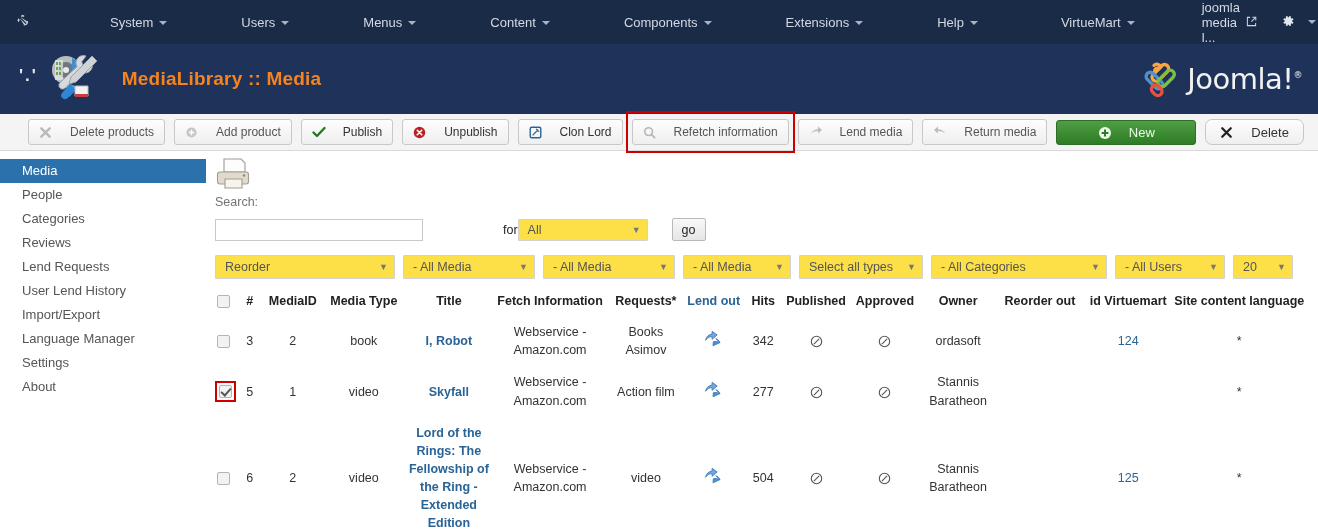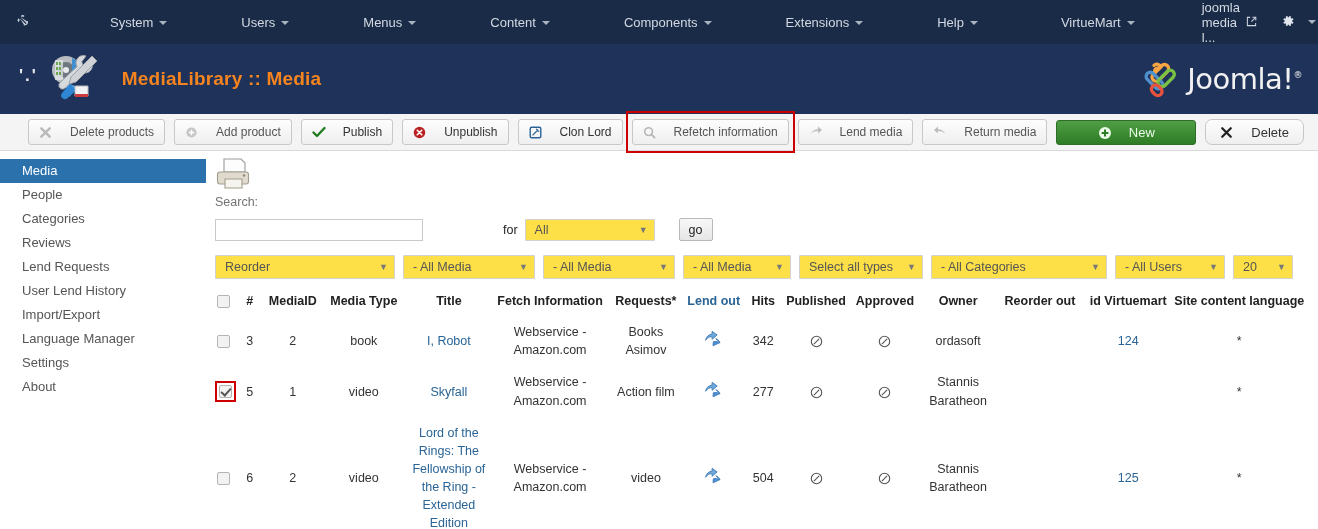--- a/index.html
+++ b/index.html
@@ -196,21 +196,21 @@
   .search-input {
     width: 208px;
     height: 22px;
     border: 1px solid #c9c9c9;
     background: #fff;
     font-size: 12px;
     padding: 0 5px;
     color: #333;
     outline: none;
   }
-  .for-label { font-size: 12.5px; color: #222; margin-left: 80px; margin-right: 7px; }
+  .for-label { font-size: 12.5px; color: #222; margin-left: 80px; }
 
   .sel {
     height: 22px;
     border: 1px solid #d2d2d2;
     background: #fde047;
     font-size: 12.5px;
     color: #555;
     display: inline-flex;
     align-items: center;
     justify-content: space-between;
@@ -292,21 +292,21 @@
     border: 2px solid #cc0000;
     padding: 2px;
     line-height: 0;
   }
   .state-icon {
     width: 13px; height: 13px;
     display: inline-block;
     vertical-align: middle;
   }
   .star { color: #555; font-size: 13px; }
-  .title-cell { line-height: 1.45; }
+  .title-cell { line-height: 1.45; font-weight: bold; }
   .wrapcell { line-height: 1.45; }
 </style>
 </head>
 <body>
 
 <div class="adminbar">
   <div class="joomla-mark">
     <svg width="17" height="18" viewBox="0 0 24 24" aria-hidden="true">
       <path d="M7 3.2c1.6-1.6 4-1.2 5 .3l-1.6 1.6c-.5-.8-1.6-1-2.3-.3-.7.7-.5 1.8.3 2.3l5.6 5.6c.8.5 1 1.6.3 2.3-.7.7-1.8.5-2.3-.3l-1.6 1.6c1.5 1 3.9.6 5-1 1-1.5.7-3.5-.6-4.8L9.2 7.1C8 5.9 7.7 4.4 7 3.2z" fill="#cfd6e0"></path>
       <path d="M3.3 7c-1.6 1.6-1.2 4 .3 5l1.6-1.6c-.8-.5-1-1.6-.3-2.3.7-.7 1.8-.5 2.3.3l5.6 5.6c.5.8 1.6 1 2.3.3.7-.7.5-1.8-.3-2.3l1.6-1.6c1 1.5.6 3.9-1 5-1.5 1-3.5.7-4.8-.6L7.1 9.2C5.9 8 4.4 7.7 3.3 7z" fill="#cfd6e0"></path>

